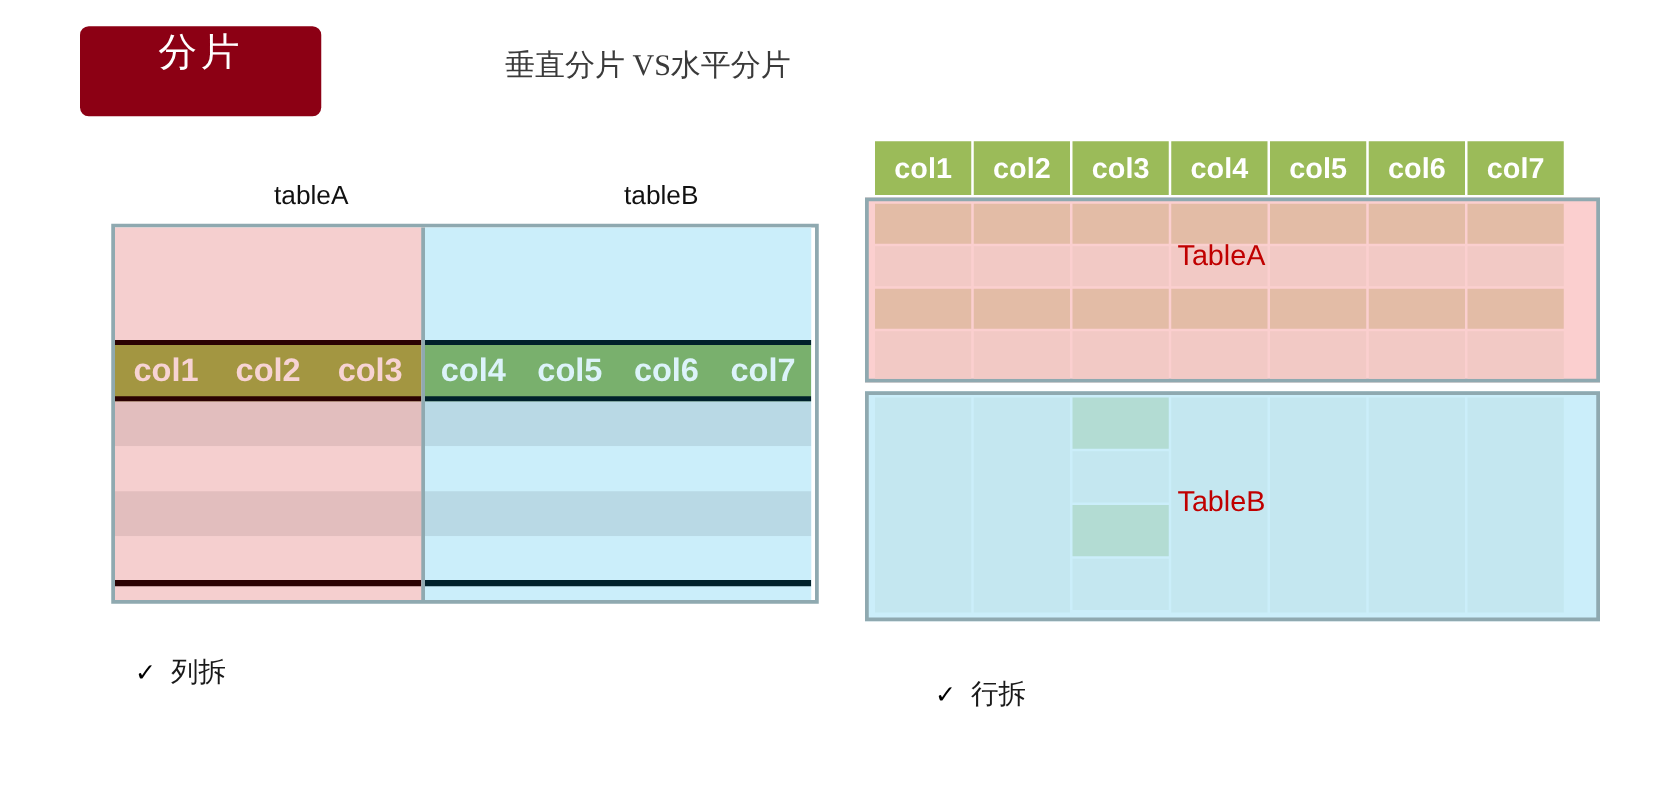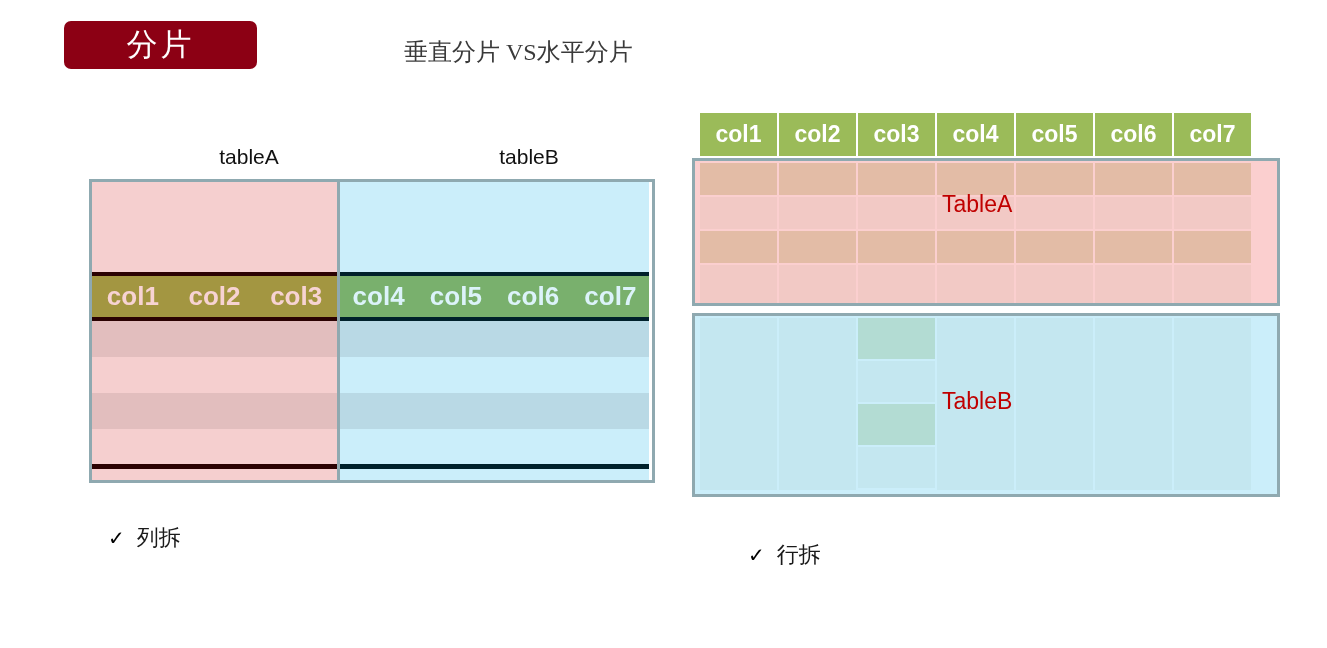--- a/index.html
+++ b/index.html
@@ -14,25 +14,24 @@
     font-family: "Liberation Sans", sans-serif;
     overflow: hidden;
   }
 
   
   #title-badge {
     position: absolute;
     left: 64px;
     top: 21px;
     width: 193px;
-    height: 48px;
+    height: 72px;
     background: #8C0014;
     border-radius: 7px;
     display: flex;
-    align-items: center;
     justify-content: center;
   }
   #title-badge-label {
     color: #ffffff;
     font-family: "Liberation Serif", serif;
     font-size: 31px;
     letter-spacing: 3px;
   }
 
   #subtitle {

